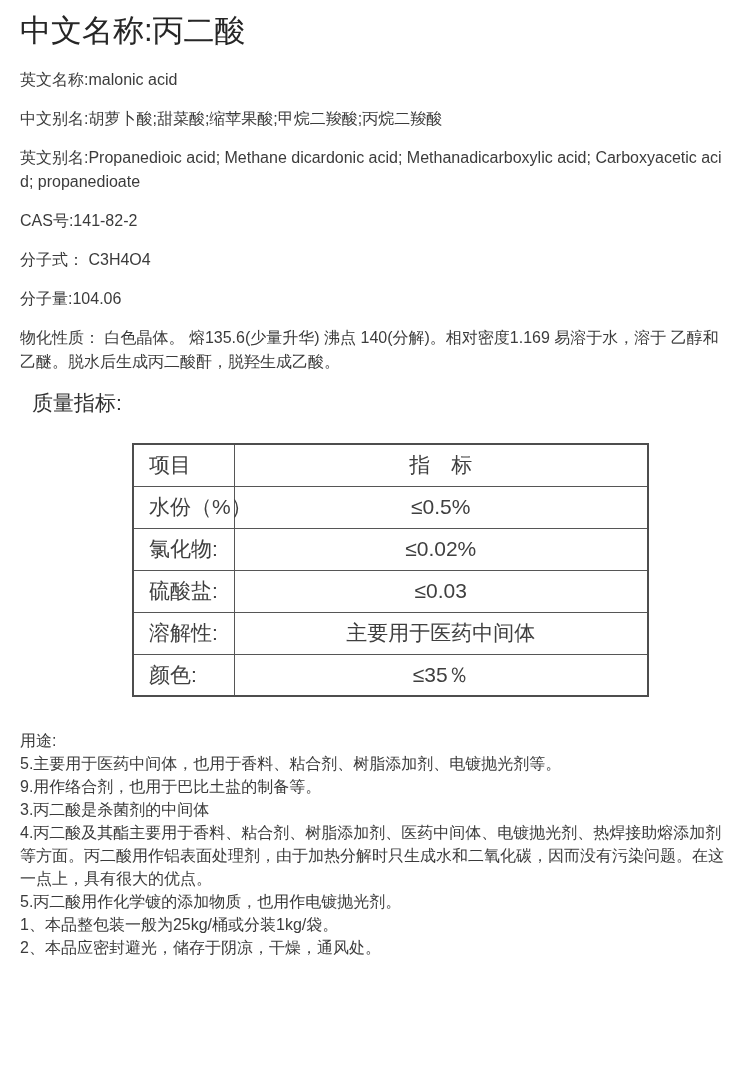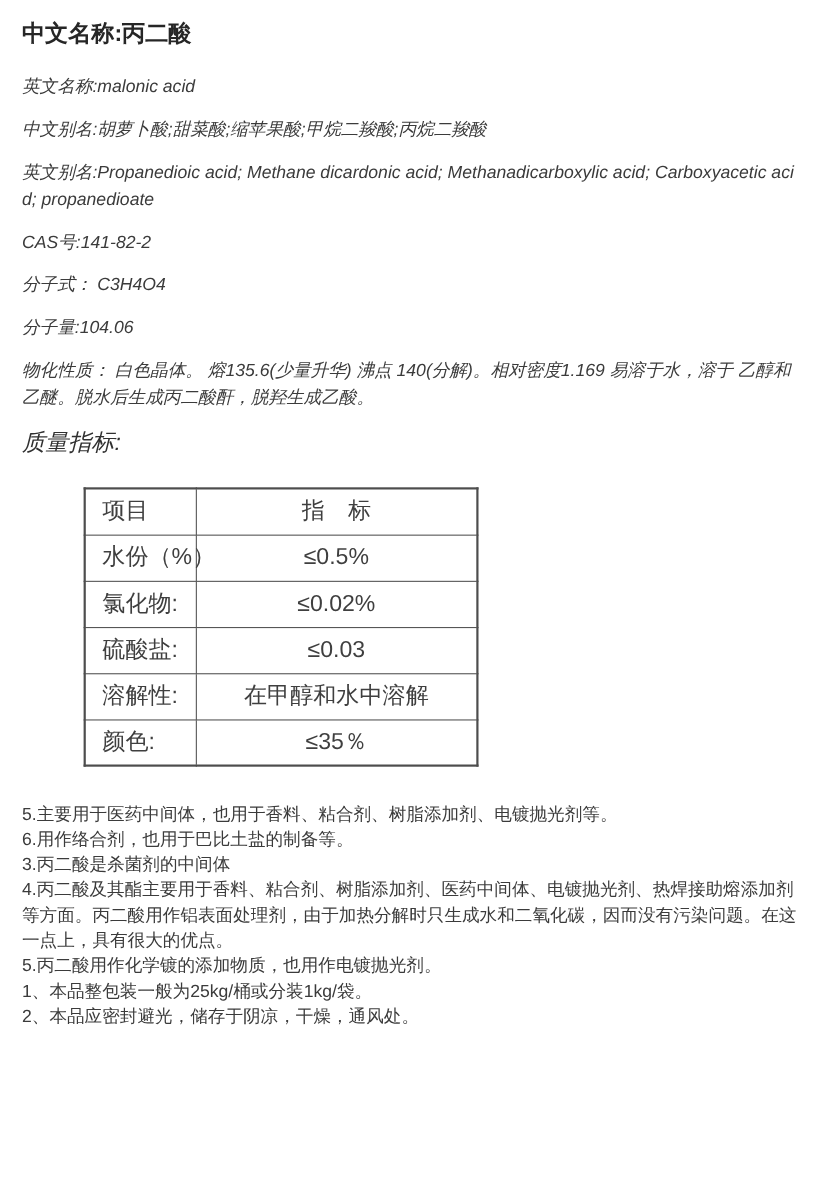--- a/index.html
+++ b/index.html
@@ -8,44 +8,42 @@
     width: 750px;
     height: 1072px;
     overflow: hidden;
     padding: 14px 20px 10px 20px;
     font-family: "Liberation Sans", "DejaVu Sans", sans-serif;
     font-size: 16px;
     line-height: 24px;
     color: #3b3b3b;
   }
   .doc-title {
-    font-size: 21px;
+    font-size: 31px;
     line-height: 30px;
-    font-weight: 700;
+    font-weight: 400;
     color: #262626;
     margin: 2px 0 22px 0;
   }
   p.info {
     margin: 0 0 15px 0;
     word-break: break-all;
-    font-style: italic;
   }
   .section-heading {
     font-size: 21px;
     line-height: 28px;
     font-weight: 500;
     color: #303030;
-    margin: 15px 0 0 0;
-    font-style: italic;
+    margin: 15px 0 0 12px;
   }
   table.quality-table {
     border-collapse: collapse;
     table-layout: fixed;
-    width: 359px;
-    margin: 26px 0 0 56px;
+    width: 517px;
+    margin: 26px 0 0 112px;
     border: 2px solid #4d4d4d;
     color: #3f3f3f;
   }
   table.quality-table th,
   table.quality-table td {
     border: 1px solid #565656;
     height: 42px;
     font-size: 21px;
     font-weight: normal;
     vertical-align: middle;
@@ -101,32 +99,33 @@
   <tr>
     <td class="cell-item">氯化物:</td>
     <td class="cell-spec">≤0.02%</td>
   </tr>
   <tr>
     <td class="cell-item">硫酸盐:</td>
     <td class="cell-spec">≤0.03</td>
   </tr>
   <tr>
     <td class="cell-item">溶解性:</td>
-    <td class="cell-spec">在甲醇和水中溶解</td>
+    <td class="cell-spec">主要用于医药中间体</td>
   </tr>
   <tr>
     <td class="cell-item">颜色:</td>
     <td class="cell-spec">≤35％</td>
   </tr>
 </tbody>
   </table>
 
 <div class="usage-block">
+  <p>用途:</p>
   <p>5.主要用于医药中间体，也用于香料、粘合剂、树脂添加剂、电镀抛光剂等。</p>
-  <p>6.用作络合剂，也用于巴比土盐的制备等。</p>
+  <p>9.用作络合剂，也用于巴比土盐的制备等。</p>
   <p>3.丙二酸是杀菌剂的中间体</p>
   <p>4.丙二酸及其酯主要用于香料、粘合剂、树脂添加剂、医药中间体、电镀抛光剂、热焊接助熔添加剂等方面。丙二酸用作铝表面处理剂，由于加热分解时只生成水和二氧化碳，因而没有污染问题。在这一点上，具有很大的优点。</p>
   <p>5.丙二酸用作化学镀的添加物质，也用作电镀抛光剂。</p>
 </div>
 
 <div class="storage-block">
   <p>1、本品整包装一般为25kg/桶或分装1kg/袋。</p>
   <p>2、本品应密封避光，储存于阴凉，干燥，通风处。</p>
 </div>
 

